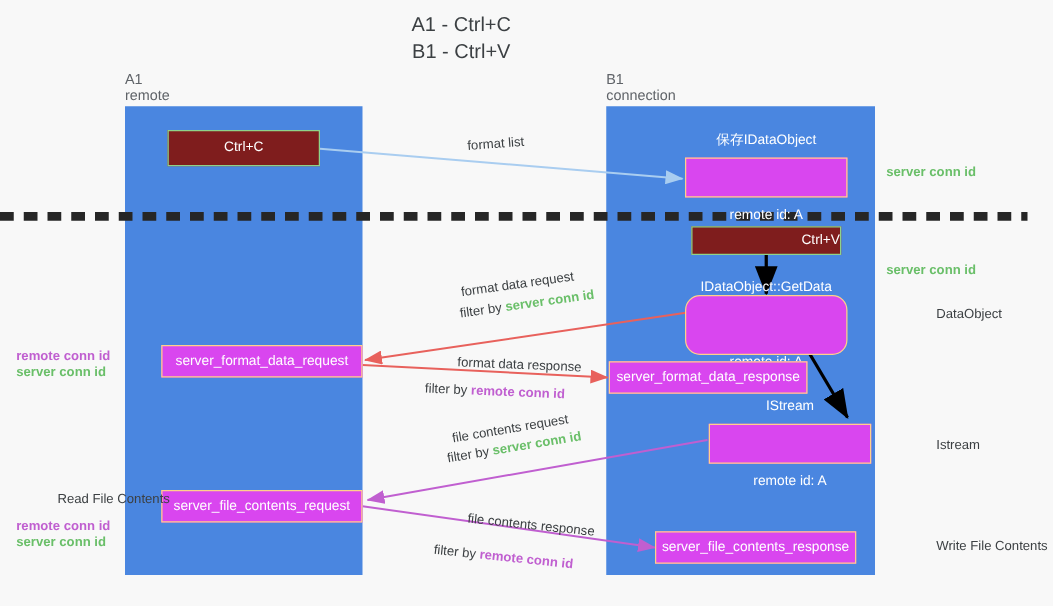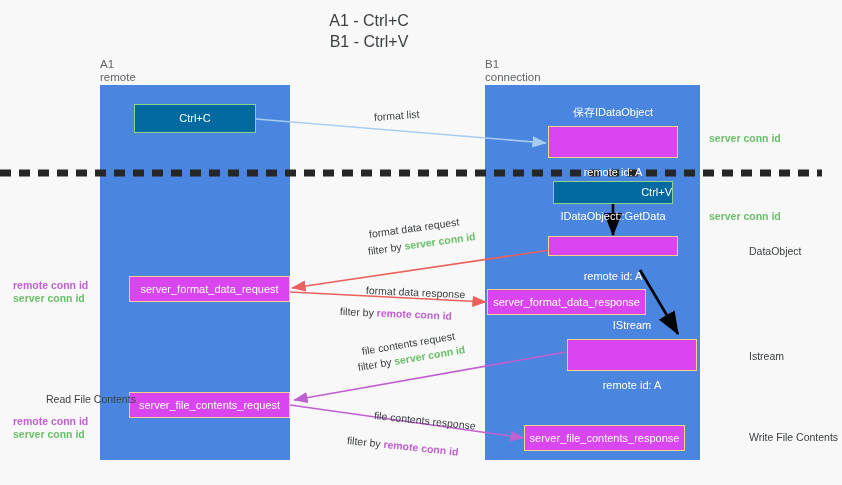--- a/index.html
+++ b/index.html
@@ -29,21 +29,21 @@
   .lane{background:#4a86e0;}
 
   
   .box{
     box-sizing:border-box;
     display:flex;align-items:center;justify-content:center;
     text-align:center;color:#ffffff;
     font-size:11px;line-height:13px;
     border:1px solid rgba(255,255,255,.55);
   }
-  .box.green{background:#0369a1;border-color:#8fd389;}
+  .box.green{background:#7f1d1d;border-color:#8fd389;}
   .box.orange{background:#d946ef;border-color:#ffd08a;}
   .box .l2{display:block;margin-top:47px;}
 
   
   .note{font-size:10.5px;line-height:13px;color:#3c4043;white-space:nowrap;}
   .note .green{color:#6abf69;font-weight:bold;}
   .note .magenta{color:#c05fd0;font-weight:bold;}
   .sidelabel{font-size:10.5px;line-height:13px;white-space:nowrap;}
   .sidelabel.green{color:#6abf69;font-weight:bold;}
   .sidelabel.magenta{color:#c05fd0;font-weight:bold;}
@@ -112,21 +112,21 @@
 
   <div class="abs box orange" style="left:548px;top:126px;width:130px;height:32px;flex-direction:column;">
     <span>保存IDataObject</span>
     <span class="l2">remote id: A</span>
   </div>
 
   <div class="abs box green" style="left:553px;top:181px;width:120px;height:23px;justify-content:flex-end;">
     <span>Ctrl+V</span>
   </div>
 
-  <div class="abs box orange" style="left:548px;top:236px;width:130px;height:20px;flex-direction:column;">
+  <div class="abs box orange" style="left:548px;top:236px;width:130px;height:48px;flex-direction:column;border-radius:12px;">
     <span>IDataObject::GetData</span>
     <span class="l2">remote id: A</span>
   </div>
 
   <div class="abs box orange" style="left:567px;top:339px;width:130px;height:32px;flex-direction:column;">
     <span>IStream</span>
     <span class="l2">remote id: A</span>
   </div>
 
   <div class="abs box orange" style="left:129px;top:276px;width:161px;height:26px;">

